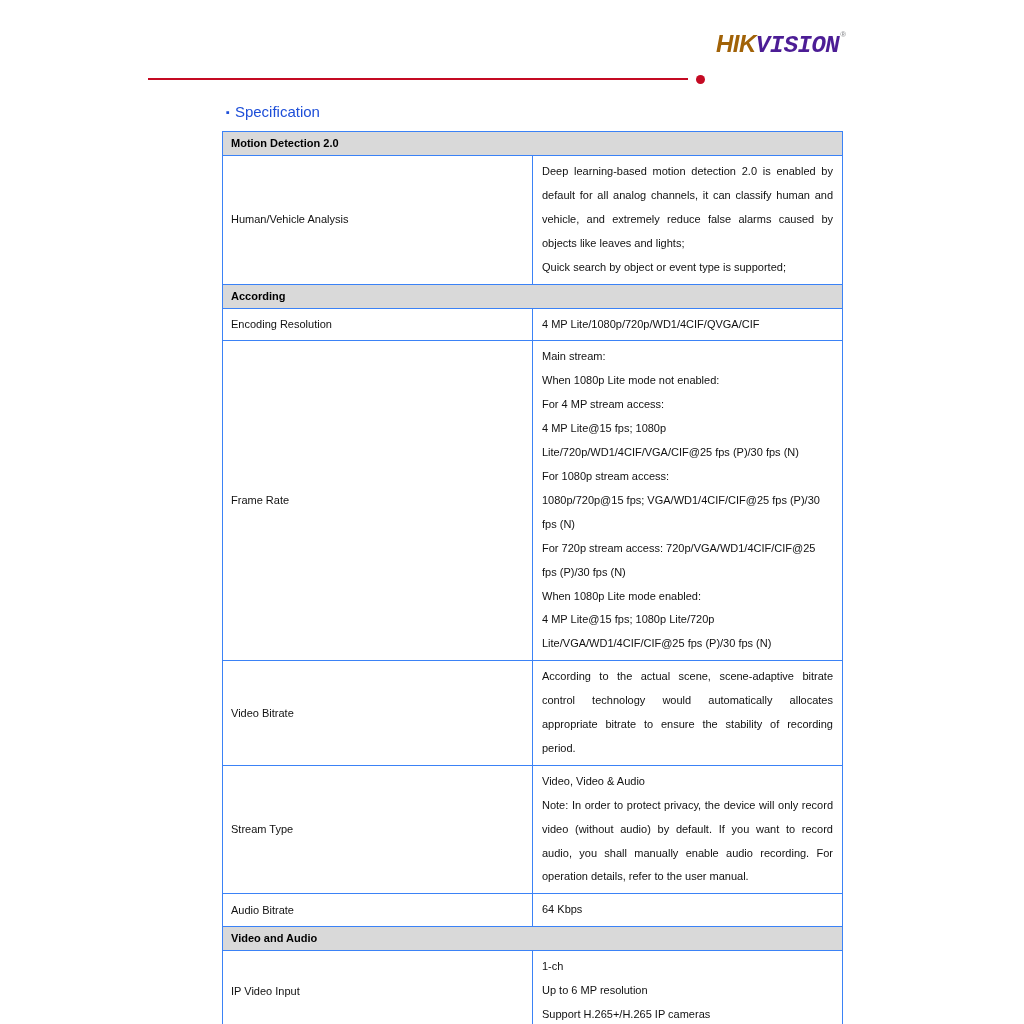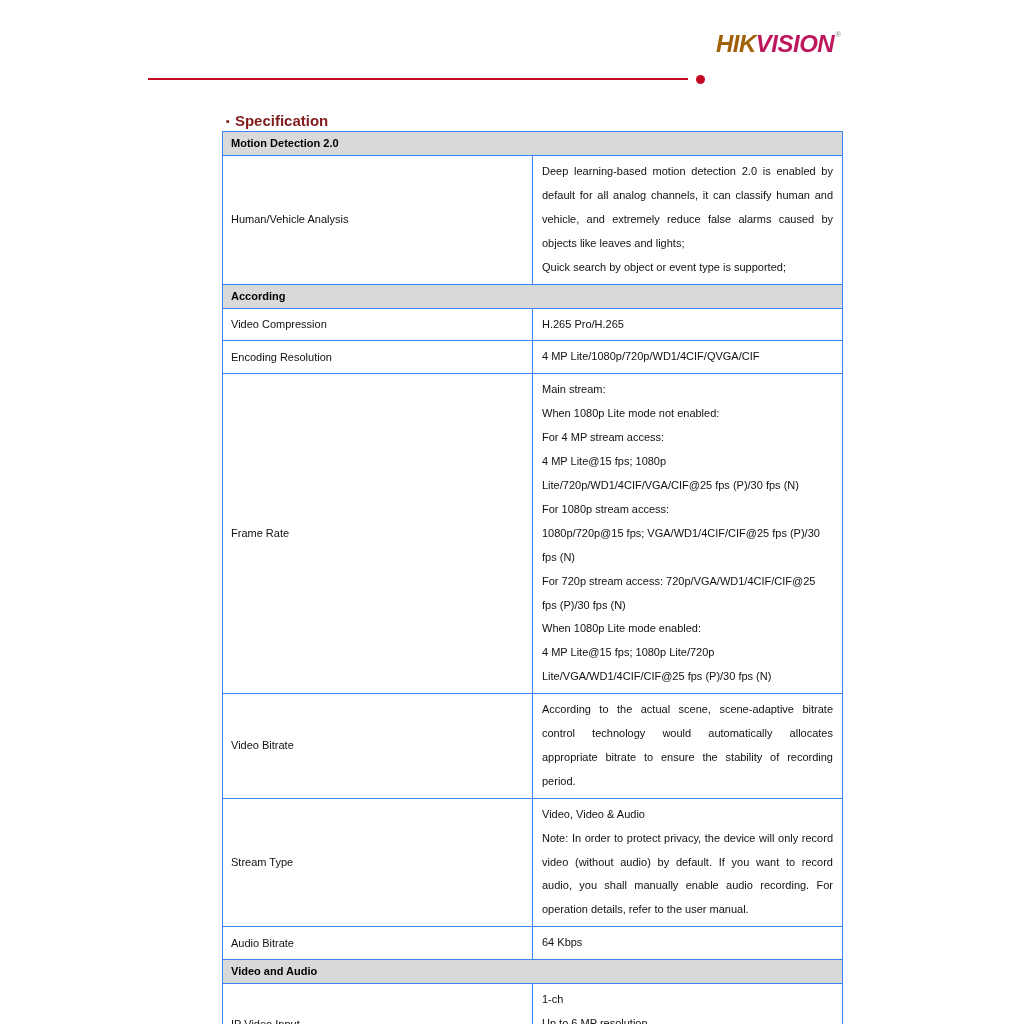--- a/index.html
+++ b/index.html
@@ -18,21 +18,21 @@
     top: 30px;
     left: 716px;
     font-style: italic;
     font-weight: bold;
     font-size: 24px;
     letter-spacing: -0.5px;
     white-space: nowrap;
     user-select: none;
   }
   #logo .hik { color: #a16207; }
-  #logo .vision { color: #be185d; }
+  #logo .vision { color: #4c1d95; font-family: Liberation Mono, monospace; }
   #logo .reg {
     color: #9a9b9e;
     font-size: 8px;
     vertical-align: top;
     font-style: normal;
     margin-left: 1px;
   }
 
   
   #rule {
@@ -50,24 +50,24 @@
     width: 9px;
     height: 9px;
     border-radius: 50%;
     background: #c40a23;
   }
 
   
   #title {
     position: absolute;
     left: 226px;
-    top: 112px;
+    top: 103px;
     font-size: 15px;
-    font-weight: bold;
-    color: #7f1d1d;
+    font-weight: normal;
+    color: #1d4ed8;
   }
   #title .bullet {
     font-size: 11px;
     margin-right: 5px;
     vertical-align: 1px;
   }
 
   
   #table-wrap {
     position: absolute;
@@ -131,26 +131,20 @@
             <td class="label-cell">Human/Vehicle Analysis</td>
             <td class="value-cell">
               <div class="para justify">Deep learning-based motion detection 2.0 is enabled by default for all analog channels, it can classify human and vehicle, and extremely reduce false alarms caused by objects like leaves and lights;</div>
               <div class="para">Quick search by object or event type is supported;</div>
             </td>
           </tr>
           <tr>
             <td colspan="2" class="section-header">According</td>
           </tr>
           <tr>
-            <td class="label-cell">Video Compression</td>
-            <td class="value-cell">
-              <div class="para">H.265 Pro/H.265</div>
-            </td>
-          </tr>
-          <tr>
             <td class="label-cell">Encoding Resolution</td>
             <td class="value-cell">
               <div class="para">4 MP Lite/1080p/720p/WD1/4CIF/QVGA/CIF</div>
             </td>
           </tr>
           <tr>
             <td class="label-cell">Frame Rate</td>
             <td class="value-cell">
               <div class="para">Main stream:</div>
               <div class="para">When 1080p Lite mode not enabled:</div>

